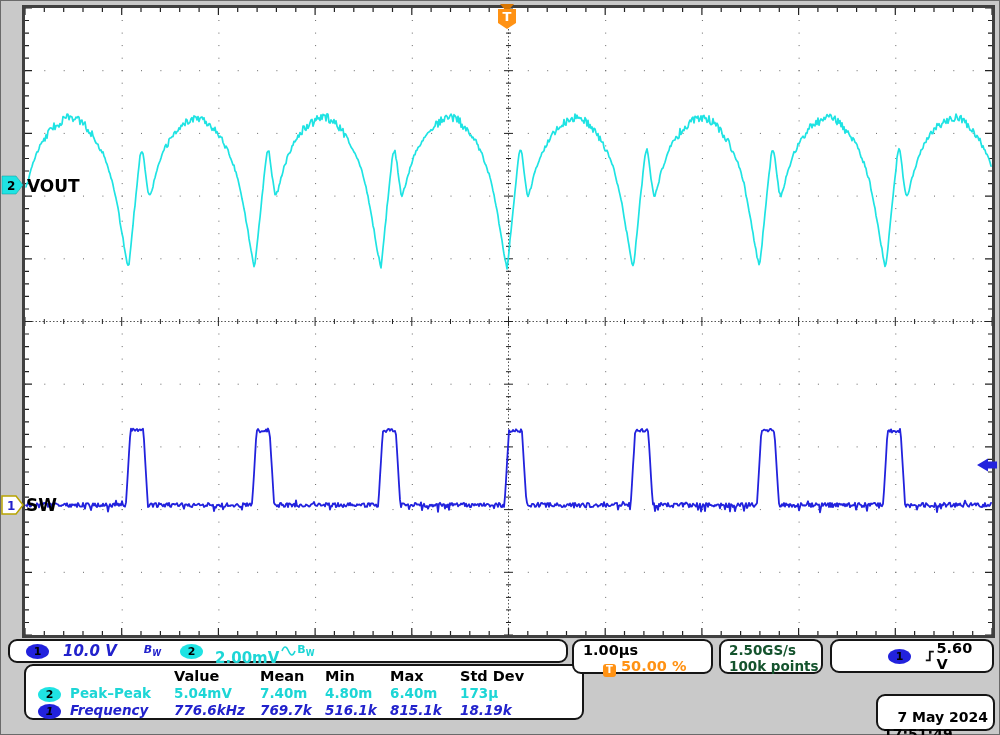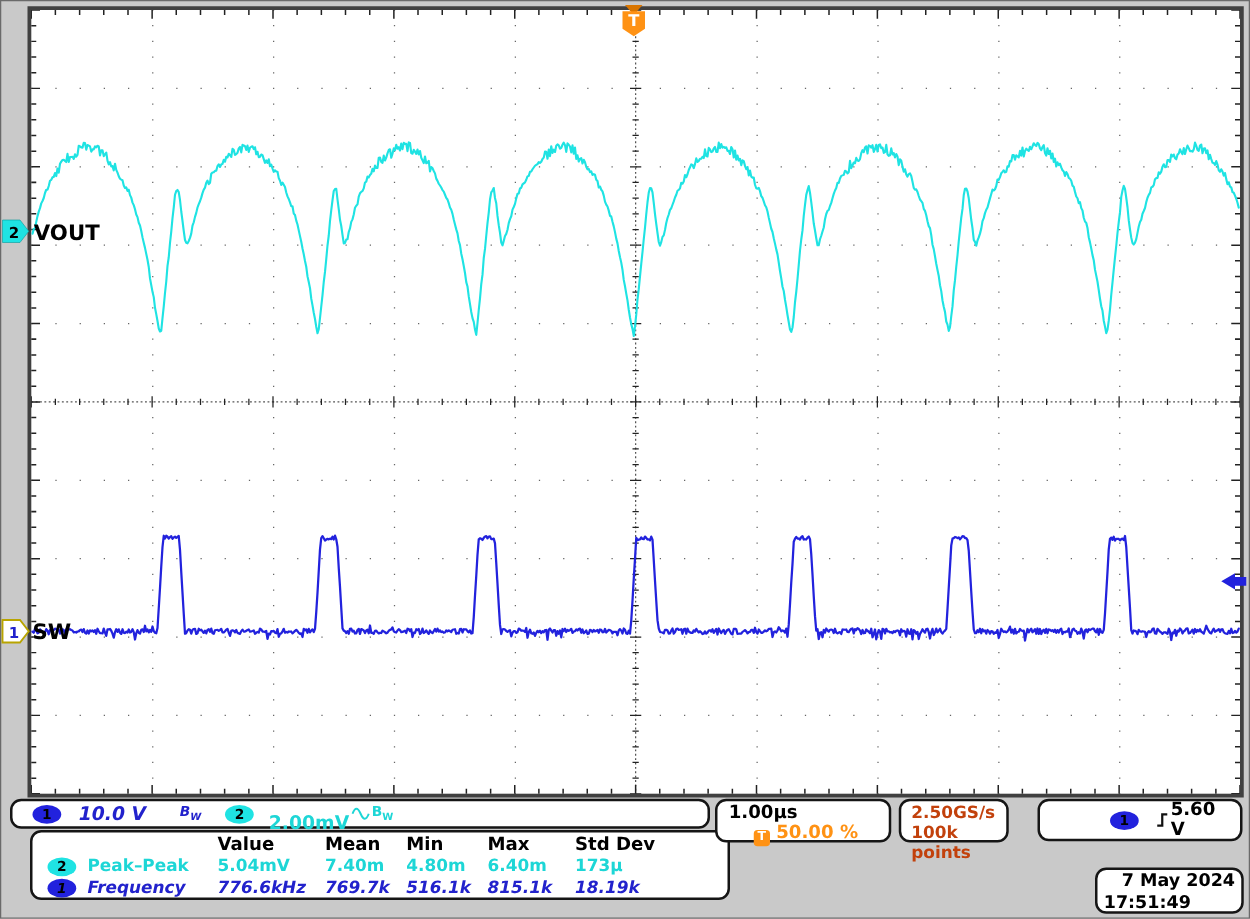--- a/index.html
+++ b/index.html
@@ -37,24 +37,24 @@
   .ch-seg{display:inline-flex;align-items:center;}
 
   #meas-box{left:24px;top:664px;width:560px;height:56px;padding:1px 0 0 12px;}
   .meas-grid{display:grid;grid-template-columns:32px 104px 86px 65px 65px 70px auto;
              line-height:17px;font-size:13.5px;align-items:center;}
   .meas-grid.hdr{line-height:18px;font-size:14.5px;color:#000;}
 
   #tb-box{left:572px;top:639px;width:141px;height:35px;padding:1px 0 0 9px;font-size:14.5px;line-height:16px;color:#000;}
   .t-icon{display:inline-flex;width:13px;height:13px;border-radius:3px;background:#ff9214;color:#fff;
           font-size:10px;align-items:center;justify-content:center;vertical-align:-2px;margin-right:5px;}
-  #acq-box{left:719px;top:639px;width:88px;height:35px;padding:1px 0 0 8px;font-size:13.5px;line-height:16px;color:#c2410c;}
+  #acq-box{left:719px;top:639px;width:104px;height:35px;padding:1px 0 0 8px;font-size:13.5px;line-height:16px;color:#14532d;}
   #trig-box{left:830px;top:639px;width:164px;height:34px;display:flex;align-items:center;
             padding:0 9px 0 10px;font-size:14.5px;color:#000;}
-  #date-box{left:876px;top:694px;width:119px;height:37px;font-size:14px;line-height:16.5px;color:#000;padding-top:1px;}
+  #date-box{left:876px;top:694px;width:119px;height:37px;font-size:14px;line-height:16.5px;color:#000;padding-top:13px;}
   #date-box .d1{text-align:right;padding-right:5px;}
   #date-box .d2{text-align:left;padding-left:5px;}
 </style>
 </head>
 <body>
 
 <div id="scope">
 
   <svg id="scope-svg" viewBox="0 0 1000 735">
     <g id="grid-layer">

